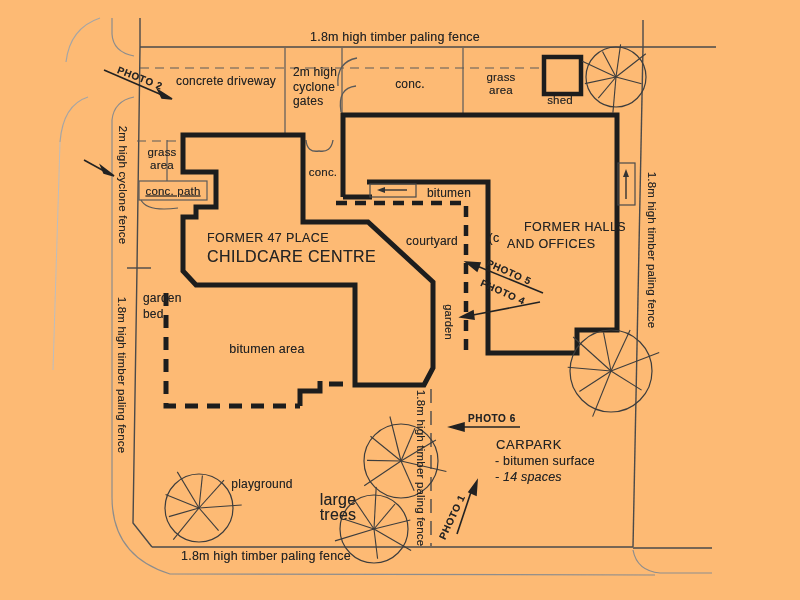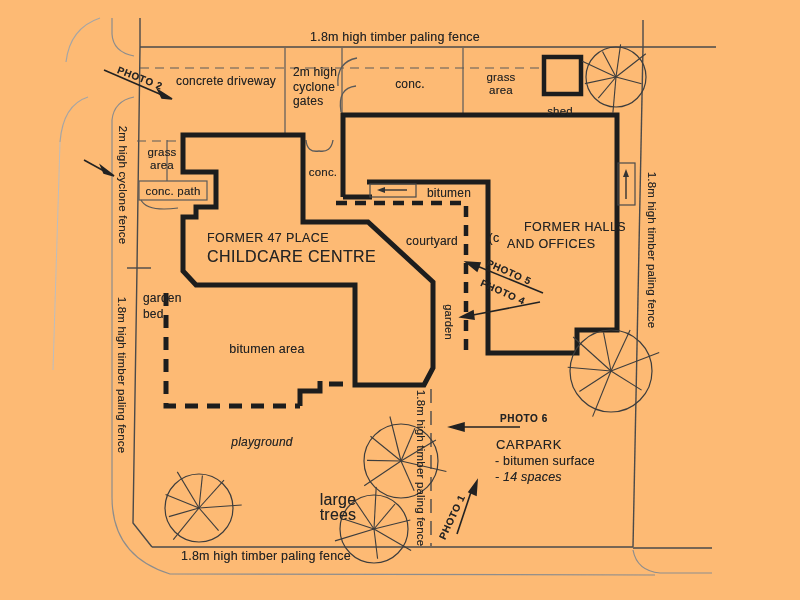--- a/index.html
+++ b/index.html
@@ -178,45 +178,45 @@
 
   <div class="lbl" style="left:395px;top:37px;font-size:12.5px;">1.8m high timber paling fence</div>
   <div class="lbl photo" style="left:140px;top:78px;transform:translate(-50%,-50%) rotate(21deg);">PHOTO 2</div>
   <div class="lbl" style="left:226px;top:81px;font-size:12px;white-space:nowrap;">concrete driveway</div>
   <div class="lbl la" style="left:293px;top:65px;line-height:14.5px;font-size:12px;">2m high
 cyclone
 gates</div>
   <div class="lbl" style="left:410px;top:84px;font-size:12px;">conc.</div>
   <div class="lbl" style="left:501px;top:84px;">grass
 area</div>
-  <div class="lbl" style="left:560px;top:111px;">shed</div>
+  <div class="lbl" style="left:560px;top:100px;">shed</div>
   <div class="lbl rot90" style="left:122px;top:185px;">2m high cyclone fence</div>
   <div class="lbl" style="left:162px;top:159px;">grass
 area</div>
-  <div class="lbl" style="left:173px;top:191px;white-space:nowrap;">conc. path</div>
+  <div class="lbl" style="left:173px;top:191px;white-space:nowrap;text-decoration:underline;">conc. path</div>
   <div class="lbl la" style="left:207px;top:232px;font-size:12.5px;letter-spacing:.4px;">FORMER 47 PLACE</div>
   <div class="lbl la" style="left:207px;top:250px;font-size:16px;letter-spacing:.4px;">CHILDCARE CENTRE</div>
   <div class="lbl rot90" style="left:121px;top:375px;">1.8m high timber paling fence</div>
   <div class="lbl la" style="left:143px;top:290px;line-height:16px;font-size:12px;">garden
 bed</div>
   <div class="lbl" style="left:267px;top:349px;font-size:12.5px;white-space:nowrap;">bitumen area</div>
   <div class="lbl" style="left:323px;top:172px;">conc.</div>
   <div class="lbl" style="left:449px;top:193px;font-size:12px;">bitumen</div>
   <div class="lbl" style="left:432px;top:241px;font-size:12px;">courtyard</div>
   <div class="lbl" style="left:494px;top:238px;font-size:12.5px;">(c</div>
   <div class="lbl la" style="left:507px;top:221px;font-size:12.5px;letter-spacing:.4px;margin-left:17px;">FORMER HALLS</div>
   <div class="lbl la" style="left:507px;top:238px;font-size:12.5px;letter-spacing:.4px;">AND OFFICES</div>
   <div class="lbl photo" style="left:509px;top:272px;transform:translate(-50%,-50%) rotate(24deg);">PHOTO 5</div>
   <div class="lbl photo" style="left:503px;top:292px;transform:translate(-50%,-50%) rotate(24deg);">PHOTO 4</div>
   <div class="lbl rot90" style="left:448px;top:322px;font-size:11px;">garden</div>
   <div class="lbl rot90" style="left:651px;top:250px;">1.8m high timber paling fence</div>
   <div class="lbl rot90" style="left:420px;top:468px;">1.8m high timber paling fence</div>
-  <div class="lbl photo" style="left:492px;top:418px;margin-left:32px;">PHOTO 6</div>
+  <div class="lbl photo" style="left:492px;top:418px;">PHOTO 6</div>
   <div class="lbl la" style="left:496px;top:438px;font-size:13px;letter-spacing:.6px;">CARPARK</div>
   <div class="lbl la" style="left:495px;top:455px;font-size:12.5px;">- bitumen surface</div>
   <div class="lbl la" style="left:495px;top:471px;font-size:12.5px;font-style:italic;">- 14 spaces</div>
   <div class="lbl photo" style="left:452px;top:517px;transform:translate(-50%,-50%) rotate(-65deg);">PHOTO 1</div>
-  <div class="lbl" style="left:262px;top:442px;font-size:12px;white-space:nowrap;font-style:italic;">playground</div>
+  <div class="lbl" style="left:262px;top:484px;font-size:12px;white-space:nowrap;">playground</div>
   <div class="lbl" style="left:338px;top:507px;line-height:15px;font-size:16px;">large
 trees</div>
   <div class="lbl" style="left:266px;top:556px;font-size:12.5px;white-space:nowrap;">1.8m high timber paling fence</div>
 
 </div>
 
 </body></html>

